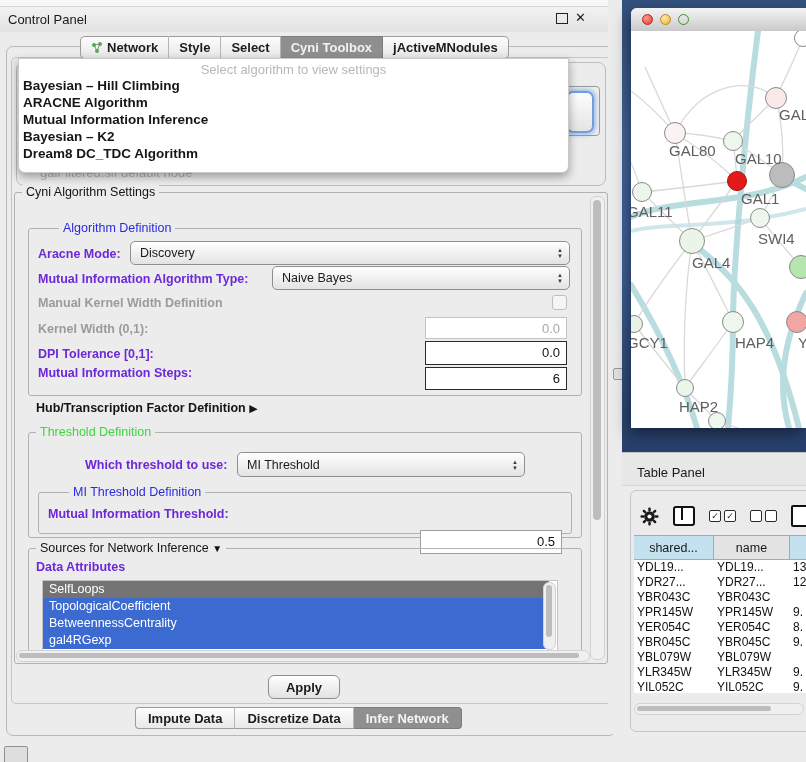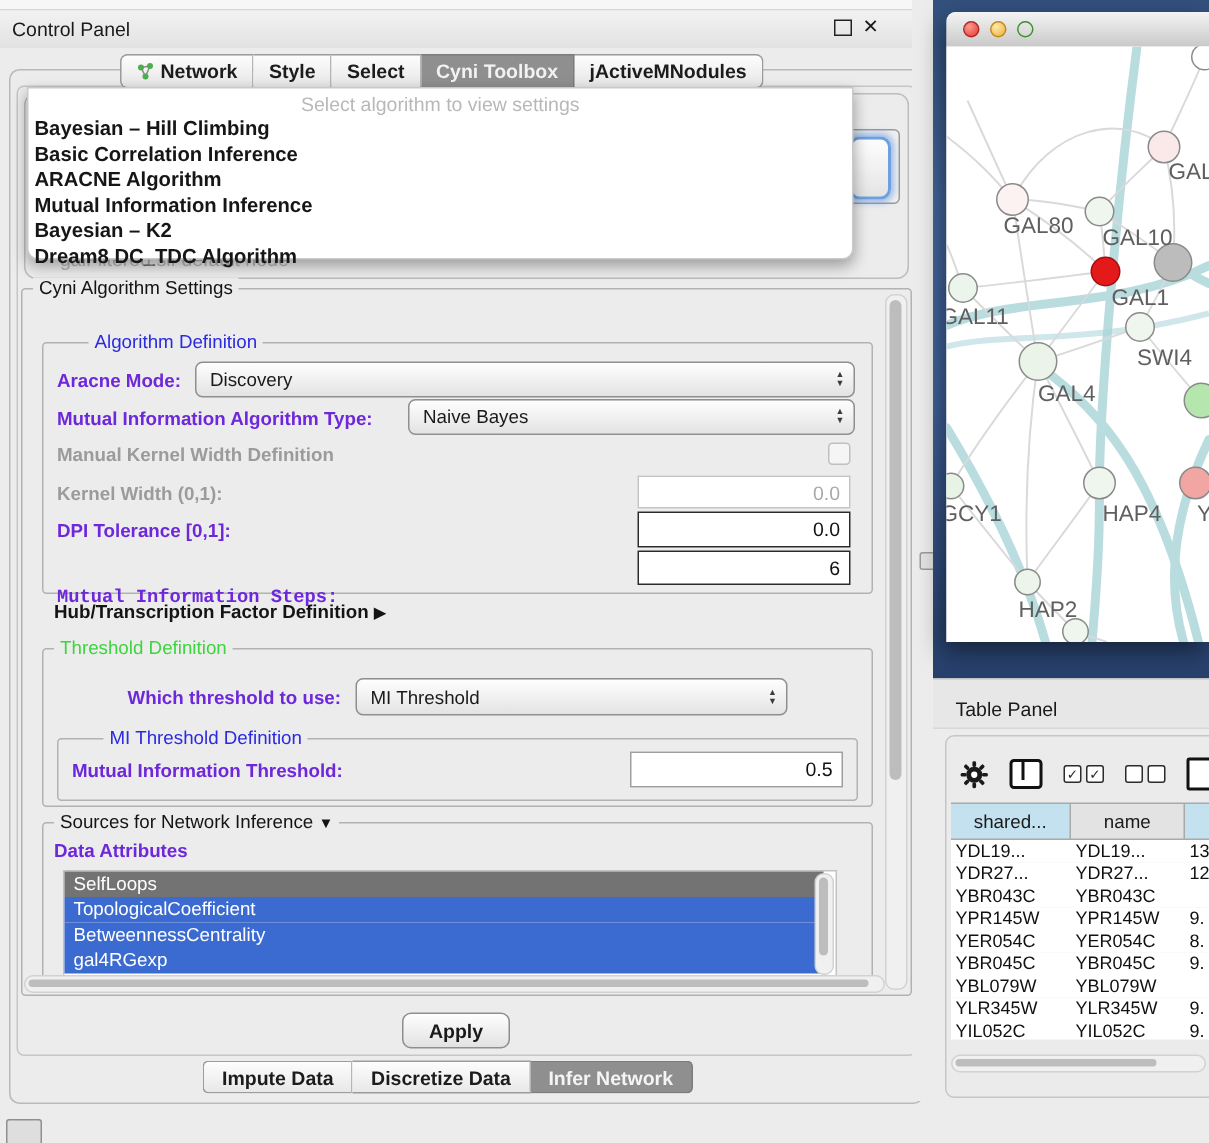--- a/index.html
+++ b/index.html
@@ -166,21 +166,20 @@
 </div>
 
 <div class="abs hidden-group"></div>
 <div class="abs hidden-combo"></div>
 <div class="abs hidden-combo-btn"></div>
 <div class="abs hidden-combo-text">galFiltered.sif default node</div>
 
 <div class="abs popup">
   <div class="popup-placeholder">Select algorithm to view settings</div>
   <div class="popup-item">Bayesian – Hill Climbing</div>
-  <div class="popup-item">Basic Correlation Inference</div>
   <div class="popup-item bold">ARACNE Algorithm</div>
   <div class="popup-item">Mutual Information Inference</div>
   <div class="popup-item">Bayesian – K2</div>
   <div class="popup-item">Dream8 DC_TDC Algorithm</div>
 </div>
 
 <div class="group" style="left:14px;top:192px;width:592px;height:470px;">
   <span class="group-title">Cyni Algorithm Settings</span>
 </div>
 
@@ -206,21 +205,21 @@
       <span>▲</span>
       <span>▼</span>
     </span>
 </div>
 <span class="lbl disabled" style="left:38px;top:296px;">Manual Kernel Width Definition</span>
 <div class="checkbox" style="left:552px;top:295px;"></div>
 <span class="lbl disabled" style="left:38px;top:322px;">Kernel Width (0,1):</span>
 <div class="field disabled" style="left:425px;top:317px;width:142px;height:22px;">0.0</div>
 <span class="lbl" style="left:38px;top:347px;">DPI Tolerance [0,1]:</span>
 <div class="field strong" style="left:425px;top:341px;width:142px;height:24px;">0.0</div>
-<span class="lbl" style="left:38px;top:391px;font-family:Liberation Mono, monospace;">Mutual Information Steps:</span>
+<span class="lbl" style="left:38px;top:366px;">Mutual Information Steps:</span>
 <div class="field strong" style="left:425px;top:367px;width:142px;height:23px;">6</div>
 
 <div class="expander" style="left:36px;top:401px;">
   <span>Hub/Transcription Factor Definition</span>
   <span class="tri">▶</span>
 </div>
 
 <div class="group" style="left:28px;top:432px;width:552px;height:104px;">
   <span class="group-title green">Threshold Definition</span>
 </div>
@@ -229,21 +228,21 @@
   <span>MI Threshold</span>
   <span class="spin">
       <span>▲</span>
       <span>▼</span>
     </span>
 </div>
 <div class="group" style="left:38px;top:492px;width:532px;height:40px;">
   <span class="group-title blue">MI Threshold Definition</span>
 </div>
 <span class="lbl" style="left:48px;top:507px;">Mutual Information Threshold:</span>
-<div class="field soft" style="left:420px;top:501px;width:142px;height:24px;">0.5</div>
+<div class="field soft" style="left:420px;top:530px;width:142px;height:24px;">0.5</div>
 
 <div class="group" style="left:28px;top:548px;width:552px;height:112px;">
   <span class="group-title"><span>Sources for Network Inference</span> <span class="tri" style="font-size:10px;">▼</span></span>
 </div>
 <span class="lbl" style="left:36px;top:560px;">Data Attributes</span>
 <div class="attr-list" style="left:42px;top:580px;width:514px;height:70px;">
   <div class="attr-item" style="width: 500px; background-color: #737373;">SelfLoops</div>
   <div class="attr-item" style="width: 500px; background-color: rgb(59, 107, 208);">TopologicalCoefficient</div>
   <div class="attr-item" style="width: 500px; background-color: rgb(59, 107, 208);">BetweennessCentrality</div>
   <div class="attr-item" style="width: 500px; background-color: rgb(59, 107, 208);">gal4RGexp</div>

